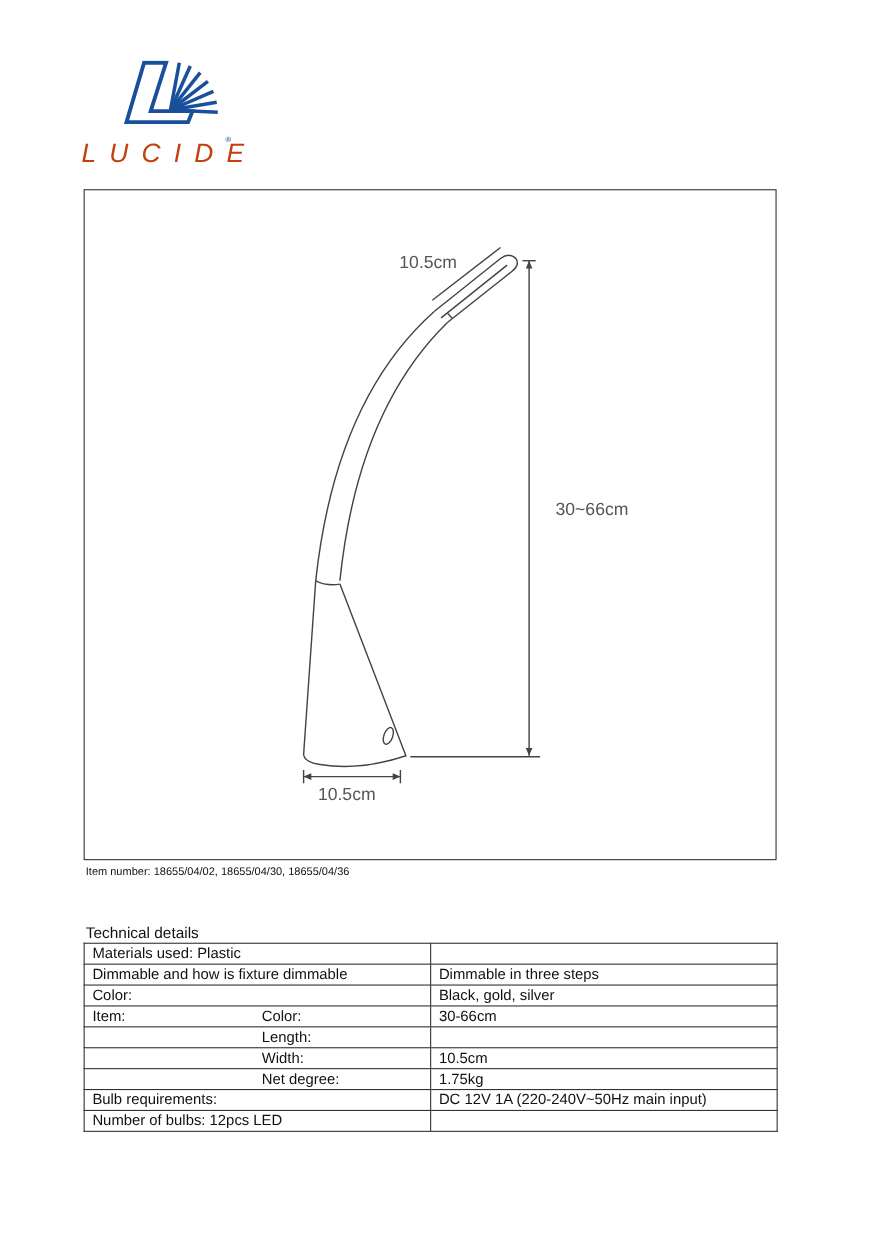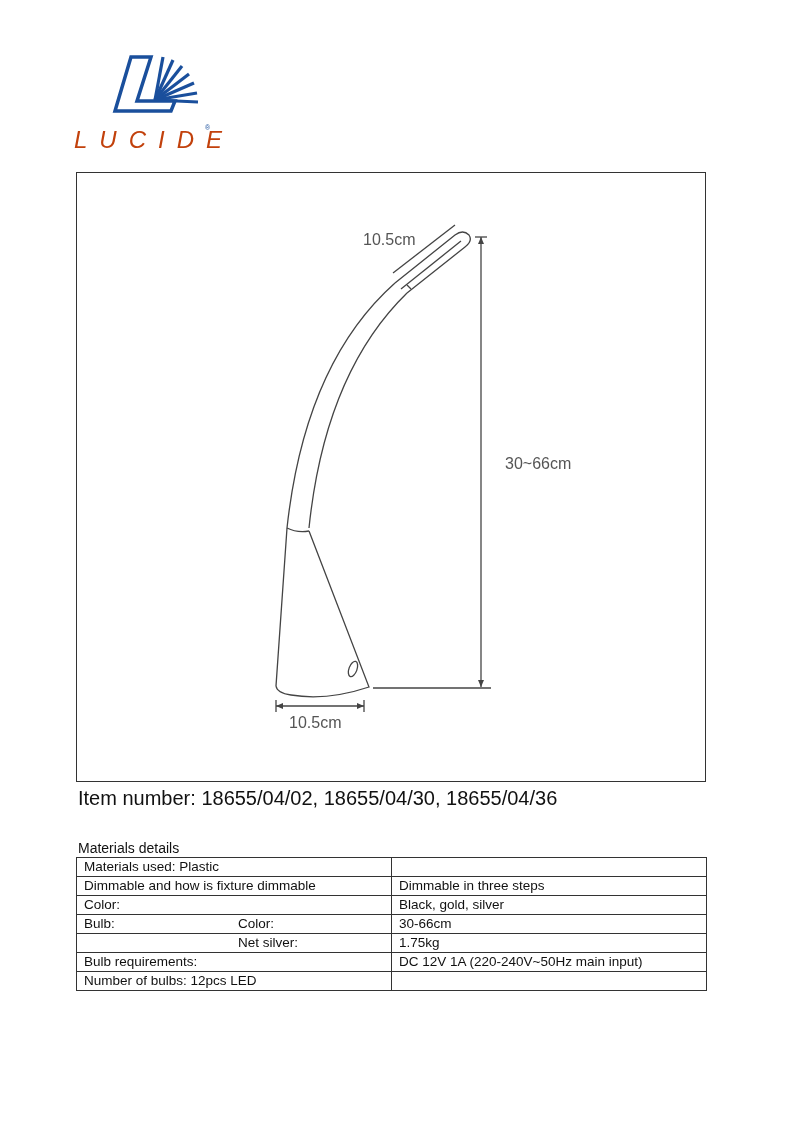--- a/index.html
+++ b/index.html
@@ -3,21 +3,21 @@
 <meta charset="utf-8">
 <style>
   html,body{margin:0;padding:0;background:#fff;}
   body{width:802px;height:1134px;position:relative;overflow:hidden;font-family:"Liberation Sans",sans-serif;color:#111;}
   .logo{position:absolute;left:70px;top:55px;width:160px;height:110px;}
   .logo-word{position:absolute;left:74px;top:126px;font-family:"Liberation Sans",sans-serif;font-style:italic;font-size:24px;letter-spacing:12px;color:#c2410c;font-weight:normal;}
   .logo-reg{position:absolute;left:205px;top:124px;font-size:7px;color:#1a4f9c;}
   .drawing-frame{position:absolute;left:76px;top:172px;width:630px;height:610px;border:1px solid #333;box-sizing:border-box;}
   .drawing-frame svg{position:absolute;left:0;top:0;}
   .dim-label{position:absolute;font-family:"Liberation Sans",sans-serif;font-size:16px;color:#555;}
-  .item-number{position:absolute;left:78px;top:787px;font-size:20px;}
+  .item-number{position:absolute;left:78px;top:787px;font-size:10px;}
   .tech-title{position:absolute;left:78px;top:840px;font-size:14px;}
   table.spec{position:absolute;left:76px;top:857px;width:631px;border-collapse:collapse;font-size:13.5px;}
   table.spec td{border:1px solid #333;height:18px;padding:0 7px;line-height:18px;vertical-align:middle;}
   table.spec td.c1{width:300px;}
   .size-label{display:inline-block;width:154px;}
   .indent{display:inline-block;width:154px;}
 </style>
 </head>
 <body>
 
@@ -74,42 +74,50 @@
       <polygon points="287,533 280,530 280,536"></polygon>
     </g>
   </svg>
   <div class="dim-label" style="left:286px;top:58px;">10.5cm</div>
   <div class="dim-label" style="left:428px;top:282px;">30~66cm</div>
   <div class="dim-label" style="left:212px;top:541px;">10.5cm</div>
 </div>
 
 <div class="item-number">Item number:  18655/04/02, 18655/04/30, 18655/04/36</div>
 
-<div class="tech-title">Materials details</div>
+<div class="tech-title">Technical details</div>
 
 <table class="spec">
   <tbody>
     <tr>
       <td class="c1"><span>Materials used:  Plastic</span></td>
       <td></td>
     </tr>
     <tr>
       <td class="c1"><span>Dimmable and how is fixture dimmable</span></td>
       <td>Dimmable in three steps</td>
     </tr>
     <tr>
       <td class="c1"><span>Color:</span></td>
       <td>Black, gold,  silver</td>
     </tr>
     <tr>
-      <td class="c1"><span class="size-label">Bulb:</span><span>Color:</span></td>
+      <td class="c1"><span class="size-label">Item:</span><span>Color:</span></td>
       <td>30-66cm</td>
     </tr>
     <tr>
-      <td class="c1"><span class="indent"></span><span>Net silver:</span></td>
+      <td class="c1"><span class="indent"></span><span>Length:</span></td>
+      <td></td>
+    </tr>
+    <tr>
+      <td class="c1"><span class="indent"></span><span>Width:</span></td>
+      <td>10.5cm</td>
+    </tr>
+    <tr>
+      <td class="c1"><span class="indent"></span><span>Net degree:</span></td>
       <td>1.75kg</td>
     </tr>
     <tr>
       <td class="c1"><span>Bulb requirements:</span></td>
       <td>DC 12V 1A (220-240V~50Hz main input)</td>
     </tr>
     <tr>
       <td class="c1"><span>Number of bulbs:  12pcs LED</span></td>
       <td></td>
     </tr>

